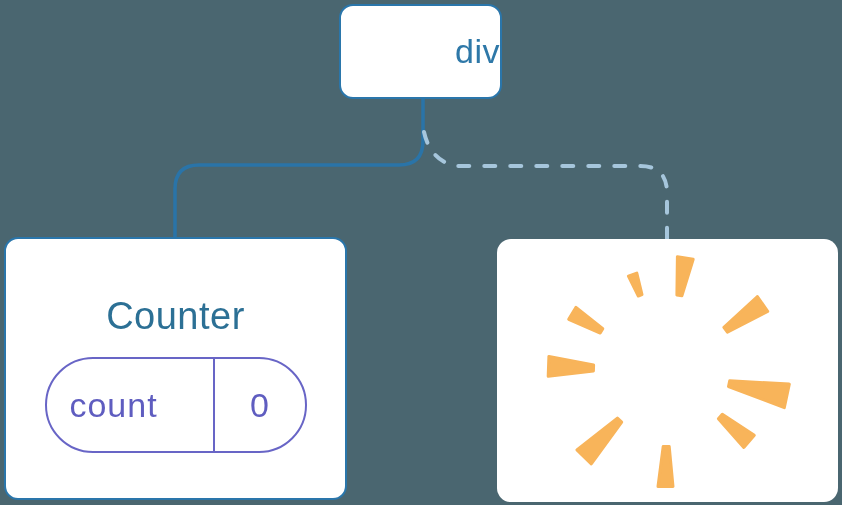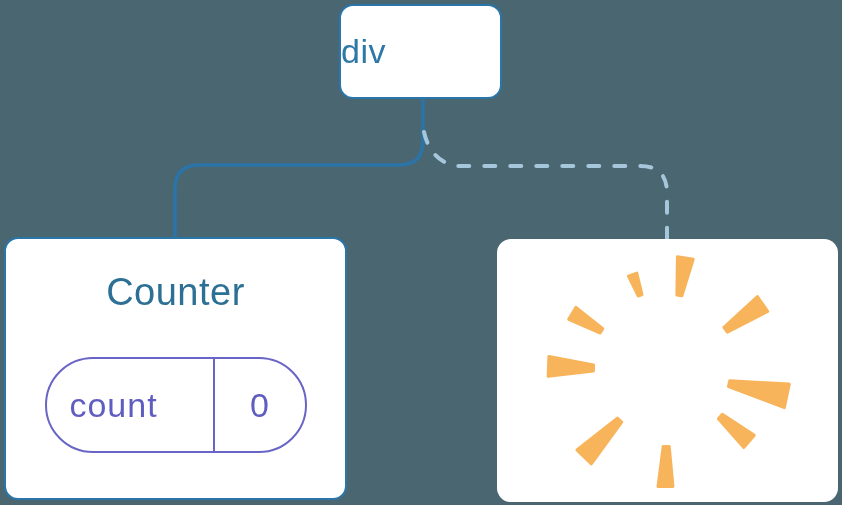--- a/index.html
+++ b/index.html
@@ -28,39 +28,39 @@
     z-index: 1;
   }
   .node-root {
     left: 339px;
     top: 4px;
     width: 163px;
     height: 95px;
     border: 2.5px solid var(--node-border, #2a76ab);
     display: flex;
     align-items: center;
-    justify-content: flex-start;
+    justify-content: flex-end;
   }
   .node-root .label {
     font-size: 34px;
     color: var(--node-text, #2e78a8);
     letter-spacing: 0.5px;
   }
   .node-counter {
     left: 4px;
     top: 237px;
     width: 343px;
     height: 263px;
     border: 2.5px solid var(--node-border, #2a76ab);
     display: flex;
     flex-direction: column;
     align-items: center;
   }
   .counter-title {
-    margin-top: 32px;
+    margin-top: 56px;
     font-size: 38px;
     letter-spacing: 0.5px;
     color: var(--counter-title, #2c7095);
   }
   .state-pill {
     position: absolute;
     left: 39px;
     top: 118px;
     width: 262px;
     height: 96px;

